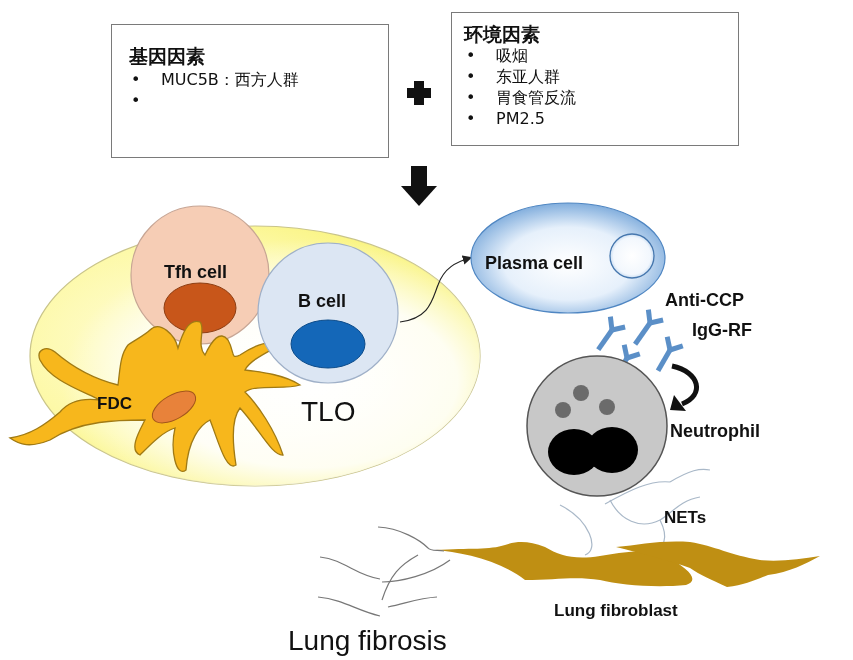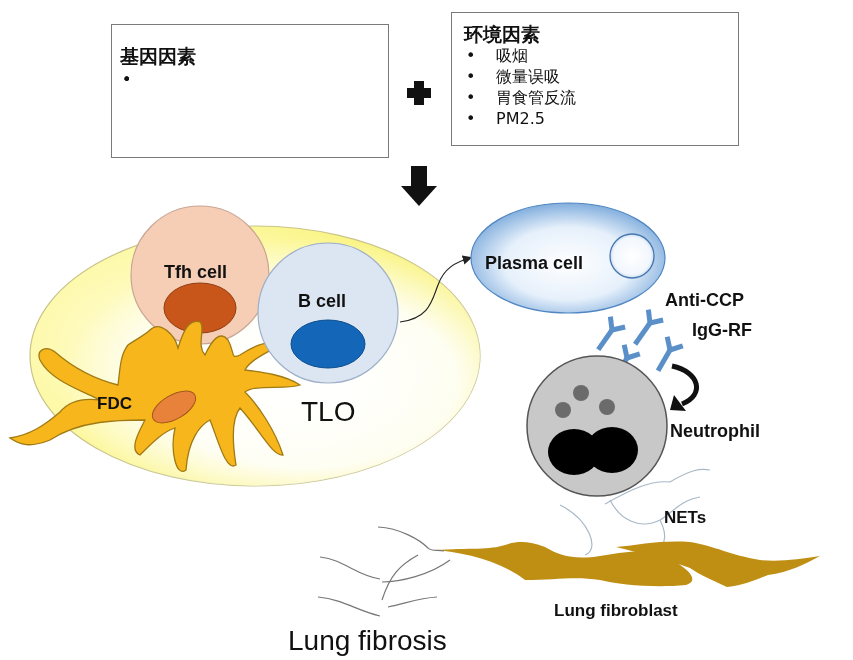--- a/index.html
+++ b/index.html
@@ -3,47 +3,48 @@
   <meta charset="utf-8">
   <style>
     html, body { margin: 0; padding: 0; background: #ffffff; }
     body { width: 853px; height: 660px; position: relative; overflow: hidden;
            font-family: "DejaVu Sans", sans-serif; }
     .box { position: absolute; background: #fff; border: 1.5px solid #7a7a7a; box-sizing: border-box; }
     .box .title { font-weight: bold; font-size: 19px; color: #111; line-height: 22px; }
     .box ul { list-style: none; margin: 0; padding: 0; }
     .box li { position: relative; font-size: 16px; color: #111; line-height: 21px; padding-left: 32px; }
     .box li .bullet { position: absolute; left: 2px; top: 0; }
-    #box-genetic { left: 111px; top: 24px; width: 278px; height: 134px; padding: 20px 18px 0 8px; }
+    #box-genetic { left: 111px; top: 24px; width: 278px; height: 134px; padding: 20px 18px 0 17px; }
     #box-genetic .title { margin-bottom: 2px; }
     #box-env { left: 451px; top: 12px; width: 288px; height: 134px; padding: 10px 12px 0 12px; }
     svg#diagram { position: absolute; left: 0; top: 0; }
     .lbl { font-family: "Liberation Sans", sans-serif; font-weight: bold; fill: #111; }
     .lbl-big { font-family: "Liberation Sans", sans-serif; fill: #111; }
   </style>
 </head>
 <body>
 
 <div class="box" id="box-genetic">
   <div class="title">基因因素</div>
   <ul>
     <li>
       <span class="bullet">•</span>
+      <span>MUC5B：西方人群</span>
     </li>
     <li style="padding-right:60px;">
       <span class="bullet">•</span>
     </li>
   </ul>
 </div>
 
 <div class="box" id="box-env">
   <div class="title">环境因素</div>
   <ul>
     <li><span class="bullet">•</span><span>吸烟</span></li>
-    <li><span class="bullet">•</span><span>微量误吸</span></li>
+    <li><span class="bullet">•</span><span>东亚人群</span></li>
     <li><span class="bullet">•</span><span>胃食管反流</span></li>
     <li><span class="bullet">•</span><span>PM2.5</span></li>
   </ul>
 </div>
 
 <svg id="diagram" width="853" height="660" viewBox="0 0 853 660">
   <defs>
     <radialGradient id="tloGrad" cx="0.35" cy="0.45" r="0.7">
       <stop offset="0" stop-color="#fffde0"></stop>
       <stop offset="0.55" stop-color="#fdf9a8"></stop>

